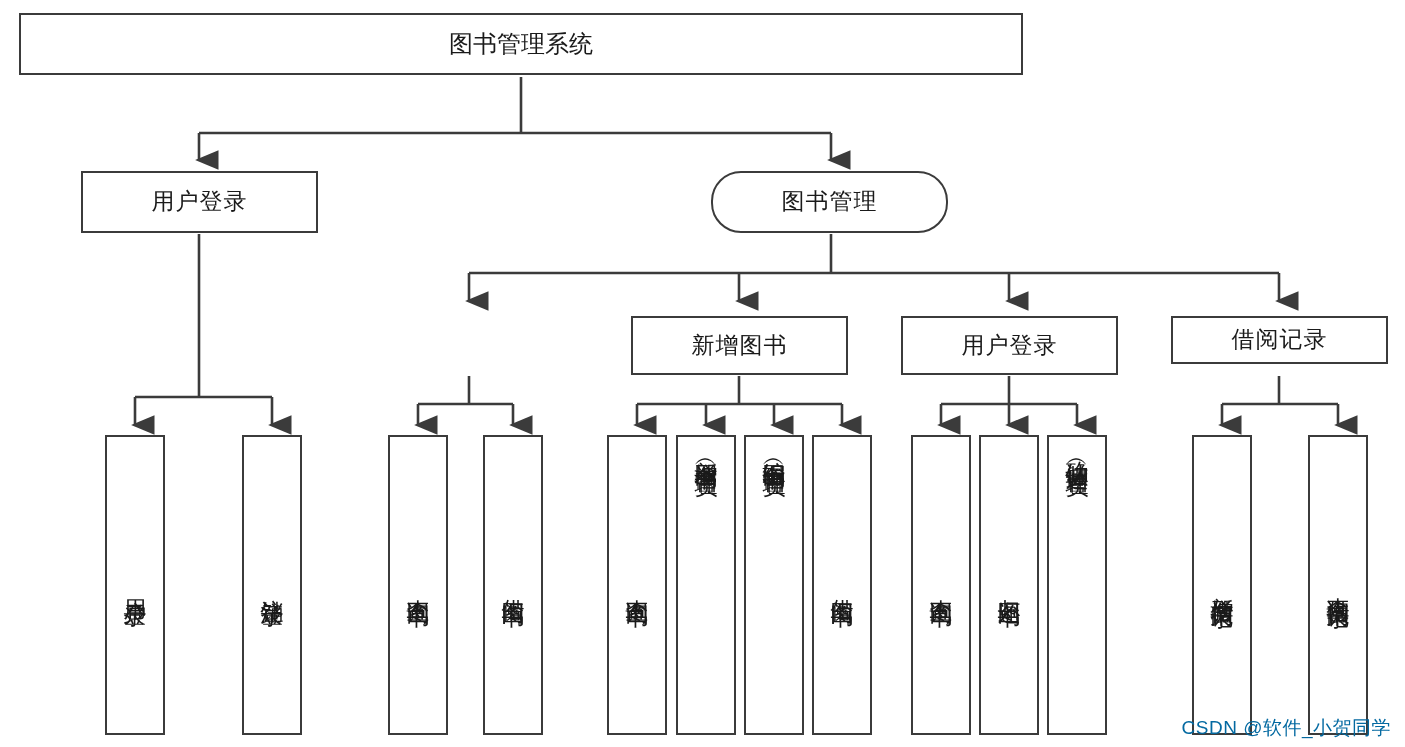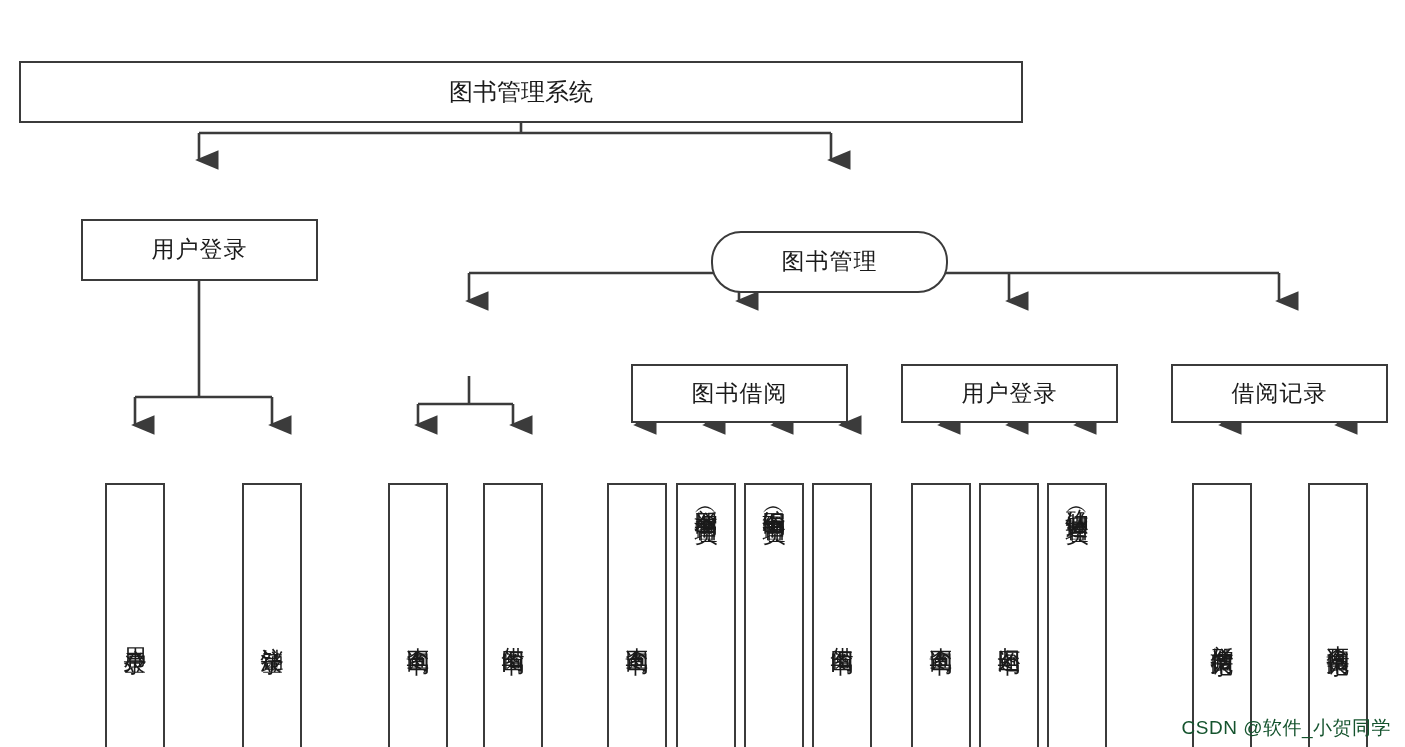--- a/index.html
+++ b/index.html
@@ -25,21 +25,20 @@
   }
   .node {
     position: absolute;
     box-sizing: border-box;
     border: 2.5px solid #3b3b3b;
     background: #ffffff;
     display: flex;
     align-items: center;
     justify-content: center;
     color: #1a1a1a;
-    margin-top: 48px;
   }
   .node.h {
     font-size: 23px;
     letter-spacing: 1px;
     line-height: 1.2;
   }
   .node.root {
     font-size: 24px;
   }
   .node.leaf {
@@ -66,21 +65,21 @@
   .leaf-inner.top {
     align-items: flex-start;
     padding-top: 6px;
     box-sizing: border-box;
   }
   #watermark {
     position: absolute;
     right: 14px;
     bottom: 6px;
     font-size: 19px;
-    color: #14532d;
+    color: #0369a1;
     letter-spacing: 0.5px;
     white-space: nowrap;
   }
 </style>
 </head>
 <body>
 
 <div id="canvas">
 
   <svg id="wires" viewBox="0 0 1405 747" xmlns="http://www.w3.org/2000/svg">
@@ -133,31 +132,31 @@
     </g>
   </svg>
 
   <div class="node root" style="left:19px; top:13px; width:1004px; height:62px;">
     <span>图书管理系统</span>
   </div>
 
   <div class="node h" style="left:81px; top:171px; width:237px; height:62px;">
     <span>用户登录</span>
   </div>
-  <div class="node h" style="left:711px; top:183px; width:237px; height:62px;border-radius:30px;">
+  <div class="node h" style="left:711px; top:171px; width:237px; height:62px;border-radius:30px;">
     <span>图书管理</span>
   </div>
 
   <div class="node h" style="left:631px; top:316px; width:217px; height:59px;">
-    <span>图书借阅</span>
+    <span>新增图书</span>
   </div>
   <div class="node h" style="left:901px; top:316px; width:217px; height:59px;">
     <span>用户登录</span>
   </div>
-  <div class="node h" style="left:1171px; top:316px; width:217px; height:59px;">
+  <div class="node h" style="left:1171px; top:316px; width:217px; height:48px;">
     <span>借阅记录</span>
   </div>
 
   <div class="node leaf" style="left:105px; top:435px; width:60px; height:300px;">
     <div class="leaf-inner">
         <span class="vtext">用户登录</span>
       </div>
   </div>
   <div class="node leaf" style="left:242px; top:435px; width:60px; height:300px;">
     <div class="leaf-inner">

